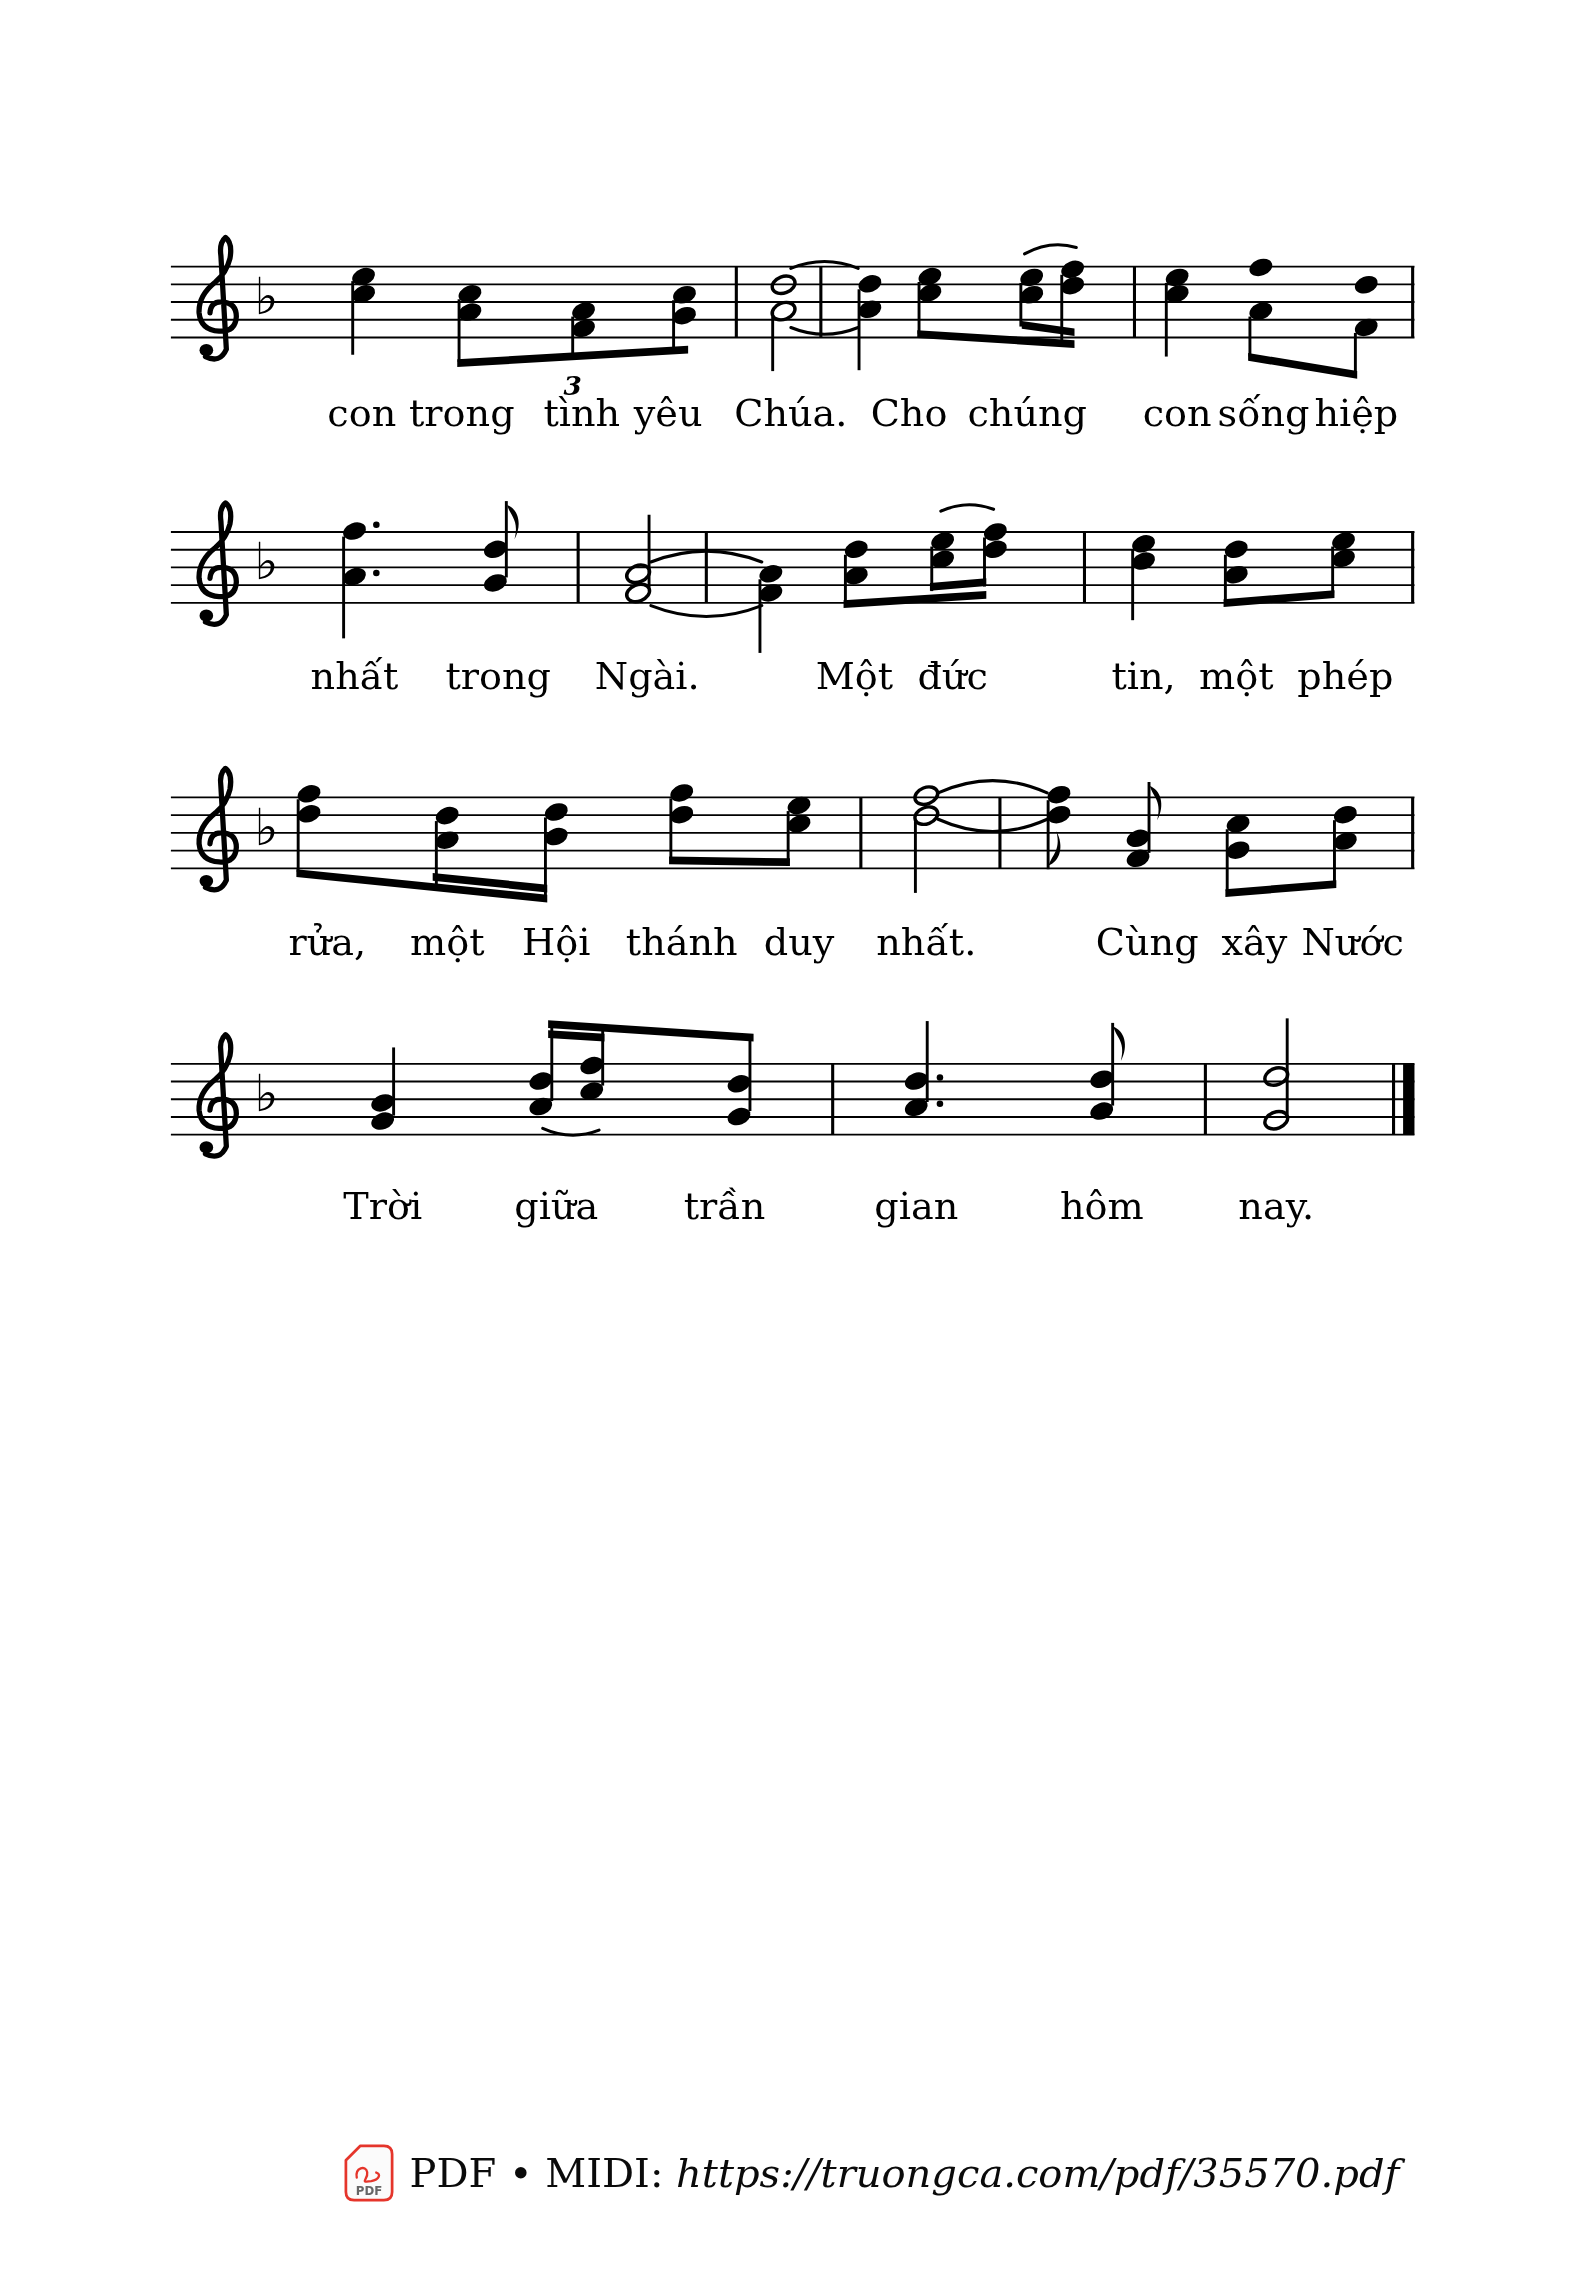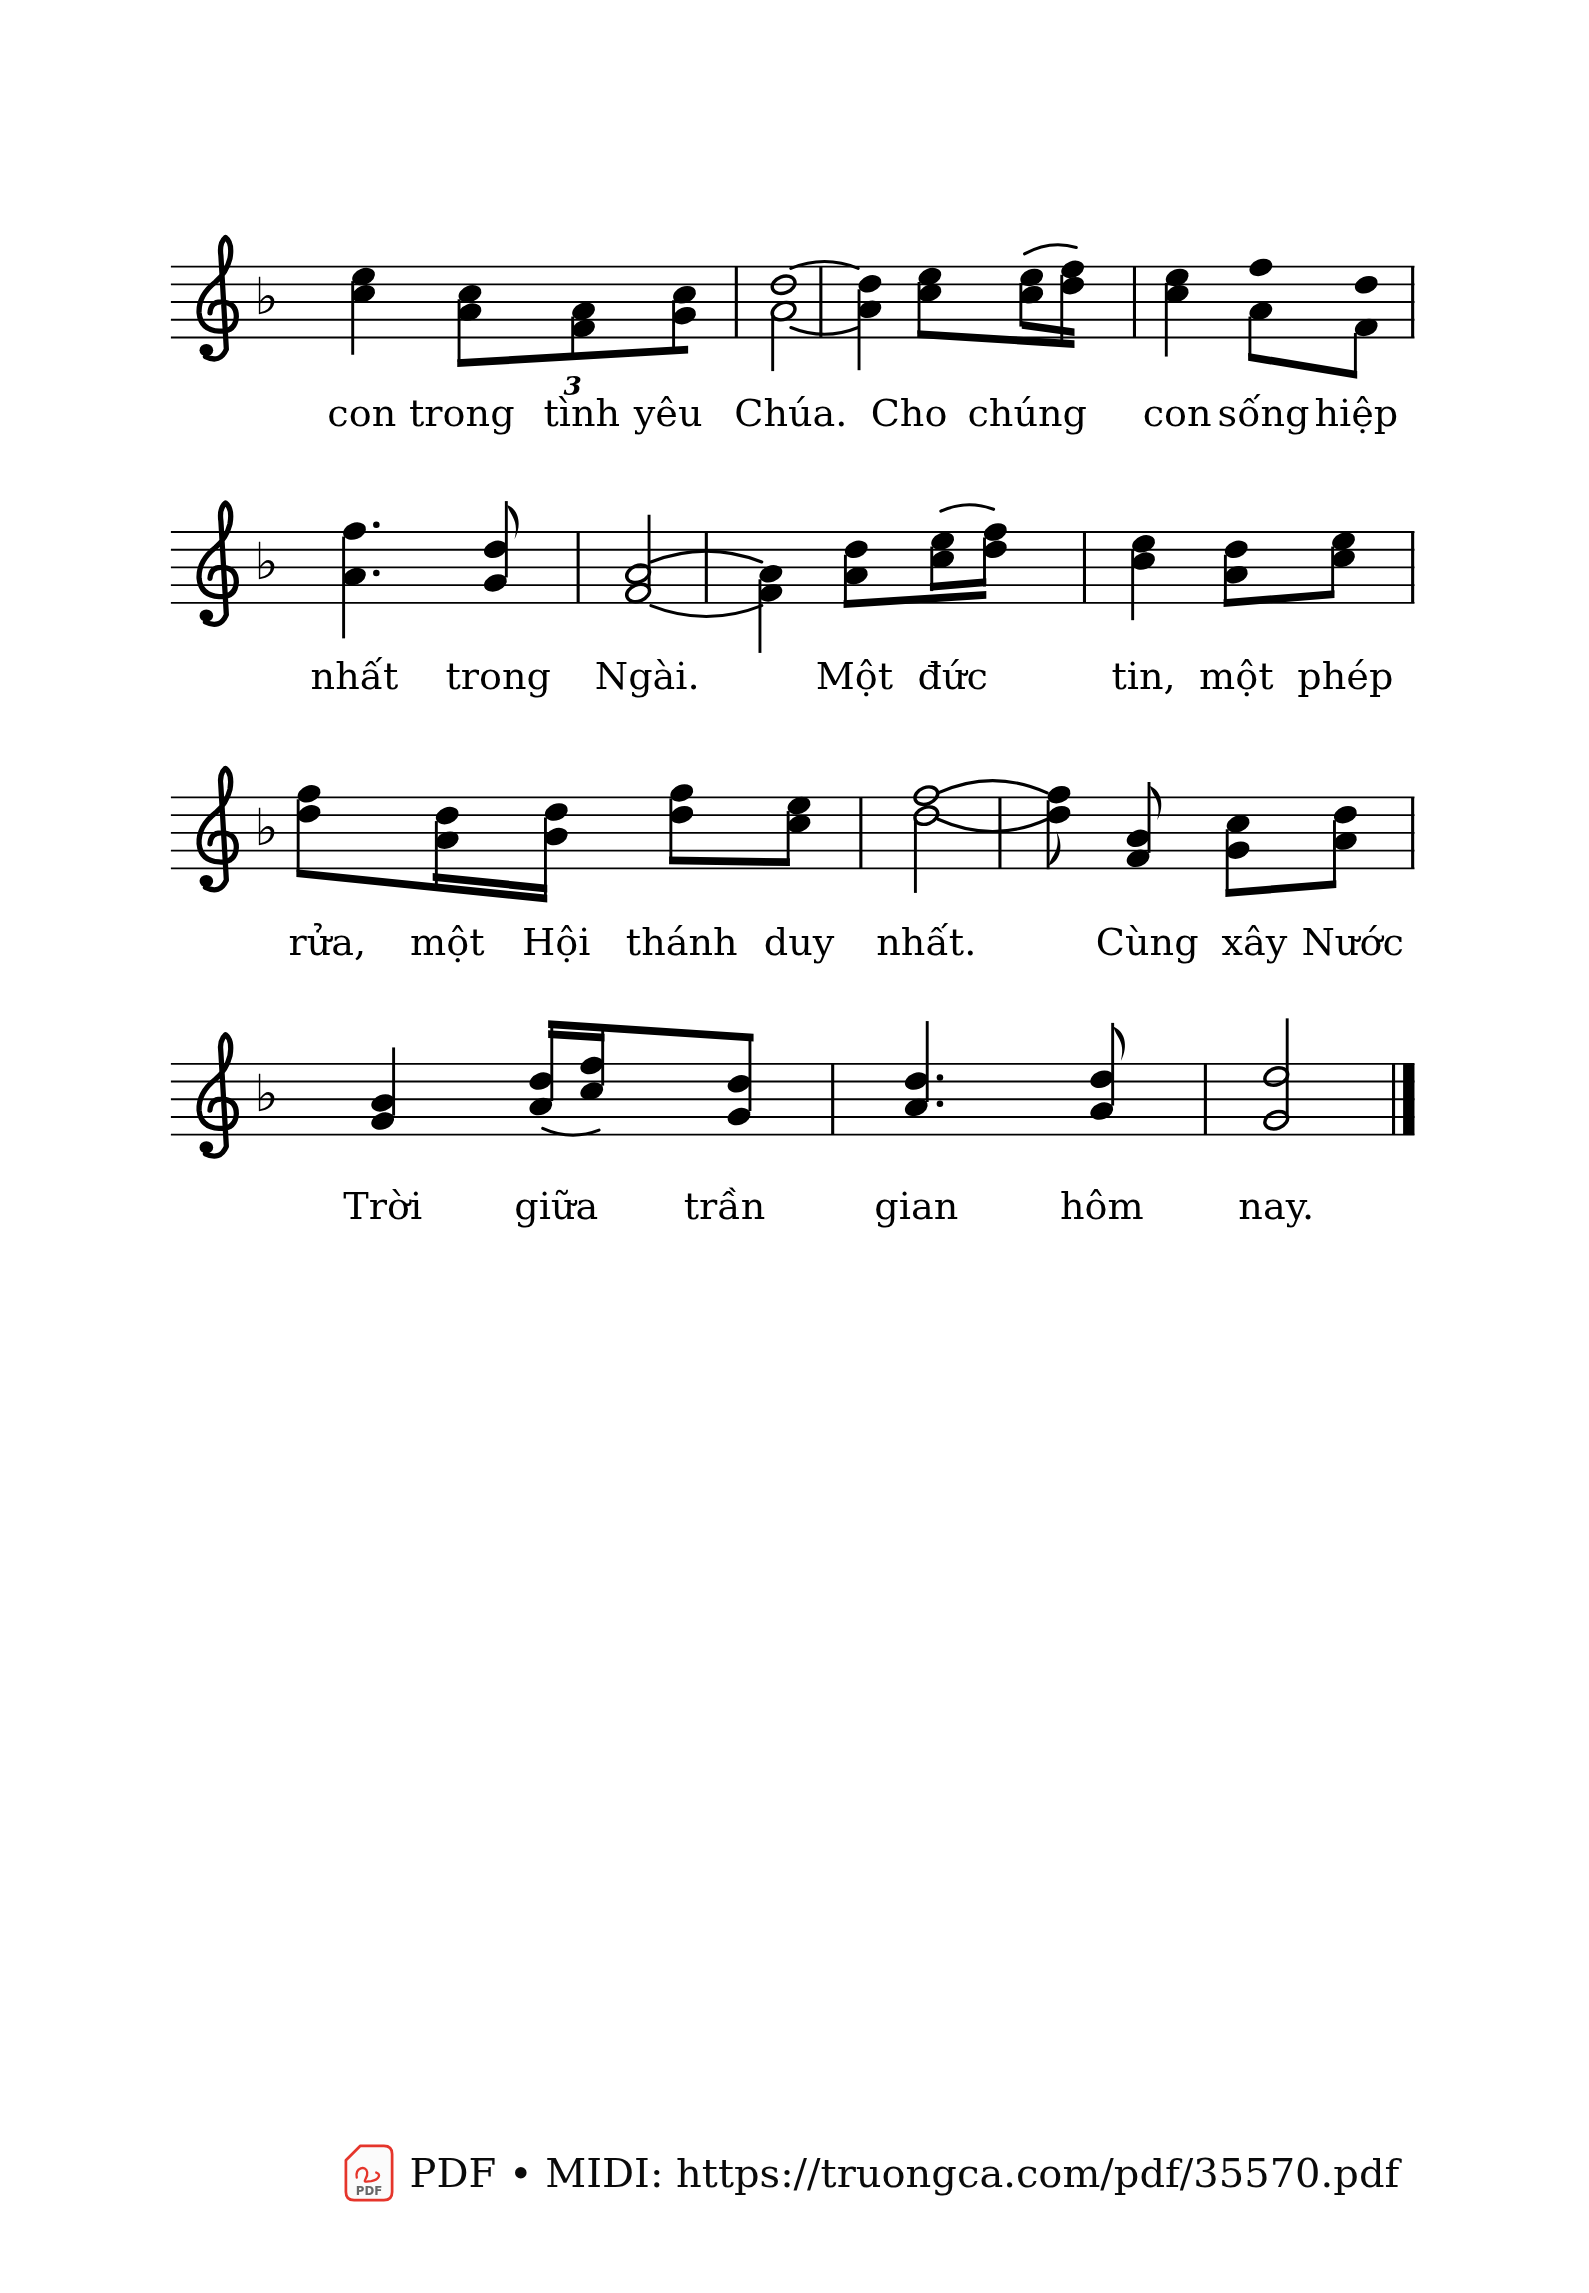--- a/index.html
+++ b/index.html
@@ -13,21 +13,21 @@
   .beam{fill:#000;}
   .tie{fill:none;stroke:#000;stroke-width:3.4;stroke-linecap:round;}
   .clefpath{fill:none;stroke:#000;stroke-width:5.8;stroke-linecap:round;stroke-linejoin:round;}
   .clefdot,.notehead,.flag,.dot{fill:#000;}
   .openhead{fill:none;stroke:#000;stroke-width:3.8;}
   .flatsign{font:56px "DejaVu Sans", sans-serif;fill:#000;}
   .lyric{font:42px "DejaVu Serif", serif;fill:#000;}
   .tuplet{font:italic 700 29px "DejaVu Serif", serif;fill:#000;}
   #footer{position:absolute;left:344px;top:2144px;display:flex;align-items:flex-end;gap:15.5px;}
   #footer-text{font:40px "DejaVu Serif", serif;color:#0a0a0a;white-space:nowrap;line-height:58px;}
-  #footer-url{color:#0a0a0a;text-decoration:none;cursor:pointer;}
+  #footer-url{color:#0a0a0a;text-decoration:none;cursor:pointer;font-style:italic;}
   .pdficon-label{font:700 13px "DejaVu Sans", sans-serif;fill:#666;}
 </style>
 </head>
 <body>
 
 <div id="page">
   <svg id="score-svg" width="1589" height="1364" viewBox="0 0 1748 1500" xmlns="http://www.w3.org/2000/svg">
       <g>
         <line x1="188" y1="293" x2="1556" y2="293" class="staffline"></line>
         <line x1="188" y1="312.5" x2="1556" y2="312.5" class="staffline"></line>

